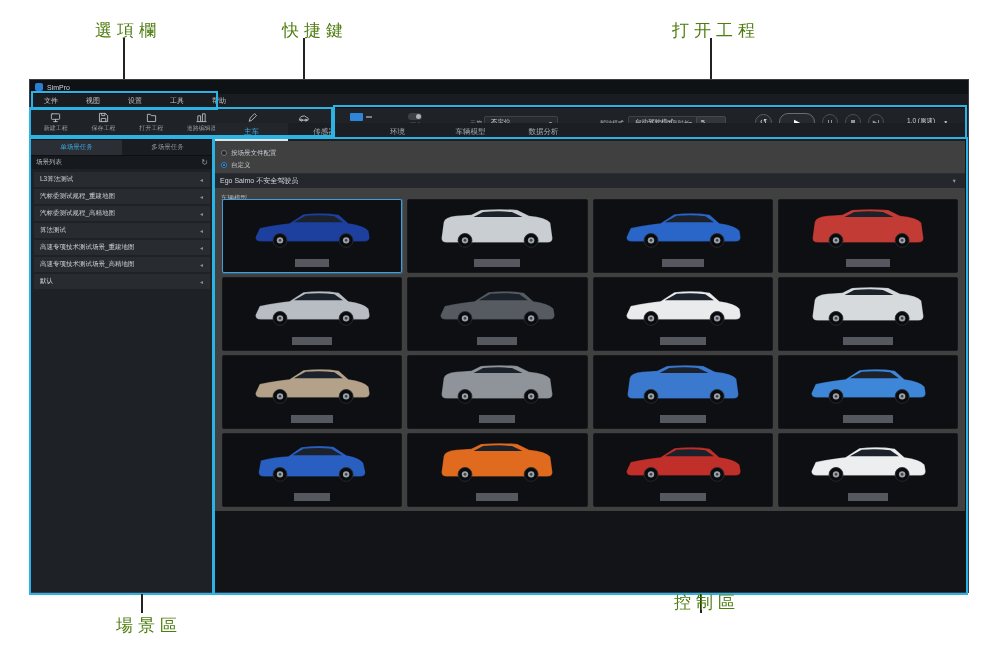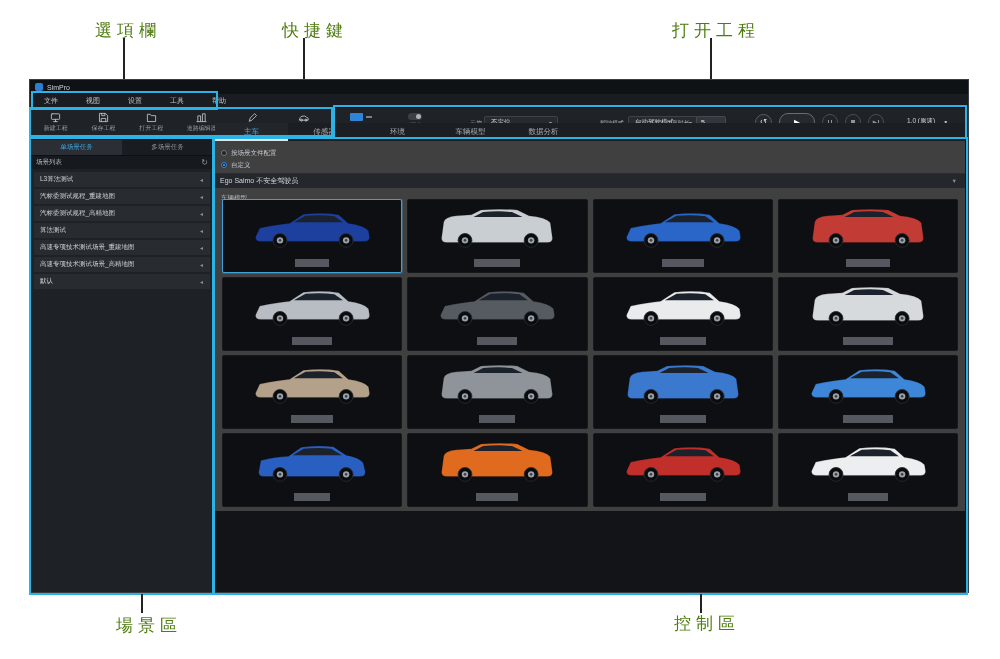--- a/index.html
+++ b/index.html
@@ -574,14 +574,14 @@
 
   <div class="ov-box" style="left:31px;top:91px;width:183px;height:15px"></div>
   <div class="ov-box" style="left:29px;top:107px;width:300px;height:26px"></div>
   <div class="ov-box" style="left:333px;top:105px;width:630px;height:30px"></div>
   <div class="ov-box" style="left:29px;top:137px;width:182px;height:454px"></div>
   <div class="ov-box" style="left:212px;top:137px;width:752px;height:454px"></div>
 
   <div class="ann-line" style="left:141px;top:594px;height:19px"></div>
   <div class="ann-line" style="left:700px;top:594px;height:19px"></div>
   <div class="ann" style="left:116px;top:614px">場景區</div>
-  <div class="ann" style="left:674px;top:612px">控制區</div>
+  <div class="ann" style="left:674px;top:591px">控制區</div>
 </div>
 
 </body></html>

